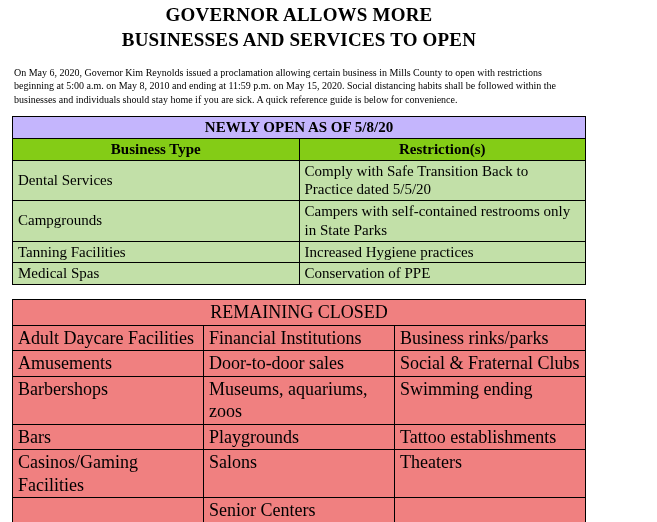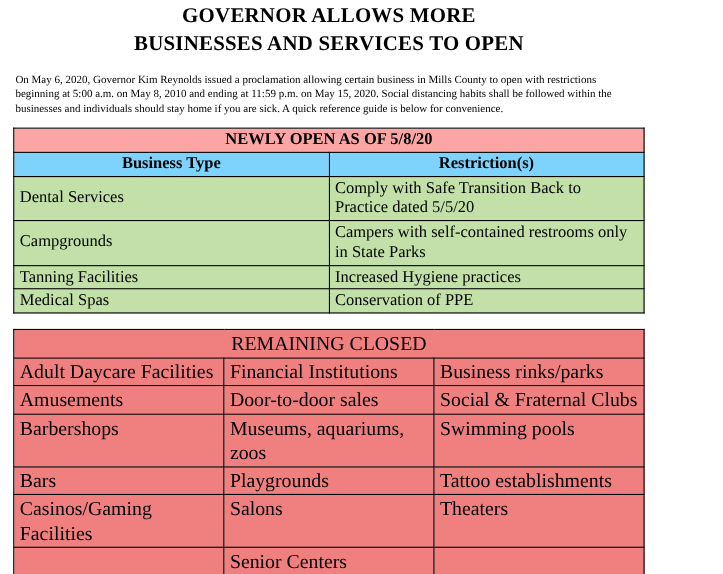--- a/index.html
+++ b/index.html
@@ -47,28 +47,28 @@
   .open-table {
     border: 1px solid #000;
   }
   .open-table td, .open-table th {
     border: 1px solid #000;
     font-size: 15px;
     padding: 1px 5px;
     line-height: 1.25;
   }
   .open-banner {
-    background: #fca5a5;
+    background: #c4b5fd;
     text-align: center;
     font-size: 15.5px;
     padding: 2px 4px;
   }
   .open-banner b { font-weight: bold; }
   .open-head th {
-    background: #7dd3fc;
+    background: #84cc16;
     text-align: center;
     font-weight: bold;
   }
   .open-table tbody td {
     background: #c2e0a8;
     text-align: left;
   }
   .spacer {
     height: 14px;
   }
@@ -148,21 +148,21 @@
         <td>Business rinks/parks</td>
       </tr>
       <tr>
         <td>Amusements</td>
         <td>Door-to-door sales</td>
         <td>Social &amp; Fraternal Clubs</td>
       </tr>
       <tr>
         <td>Barbershops</td>
         <td>Museums, aquariums, zoos</td>
-        <td>Swimming pools</td>
+        <td>Swimming ending</td>
       </tr>
       <tr>
         <td>Bars</td>
         <td>Playgrounds</td>
         <td>Tattoo establishments</td>
       </tr>
       <tr>
         <td>Casinos/Gaming Facilities</td>
         <td>Salons</td>
         <td>Theaters</td>

